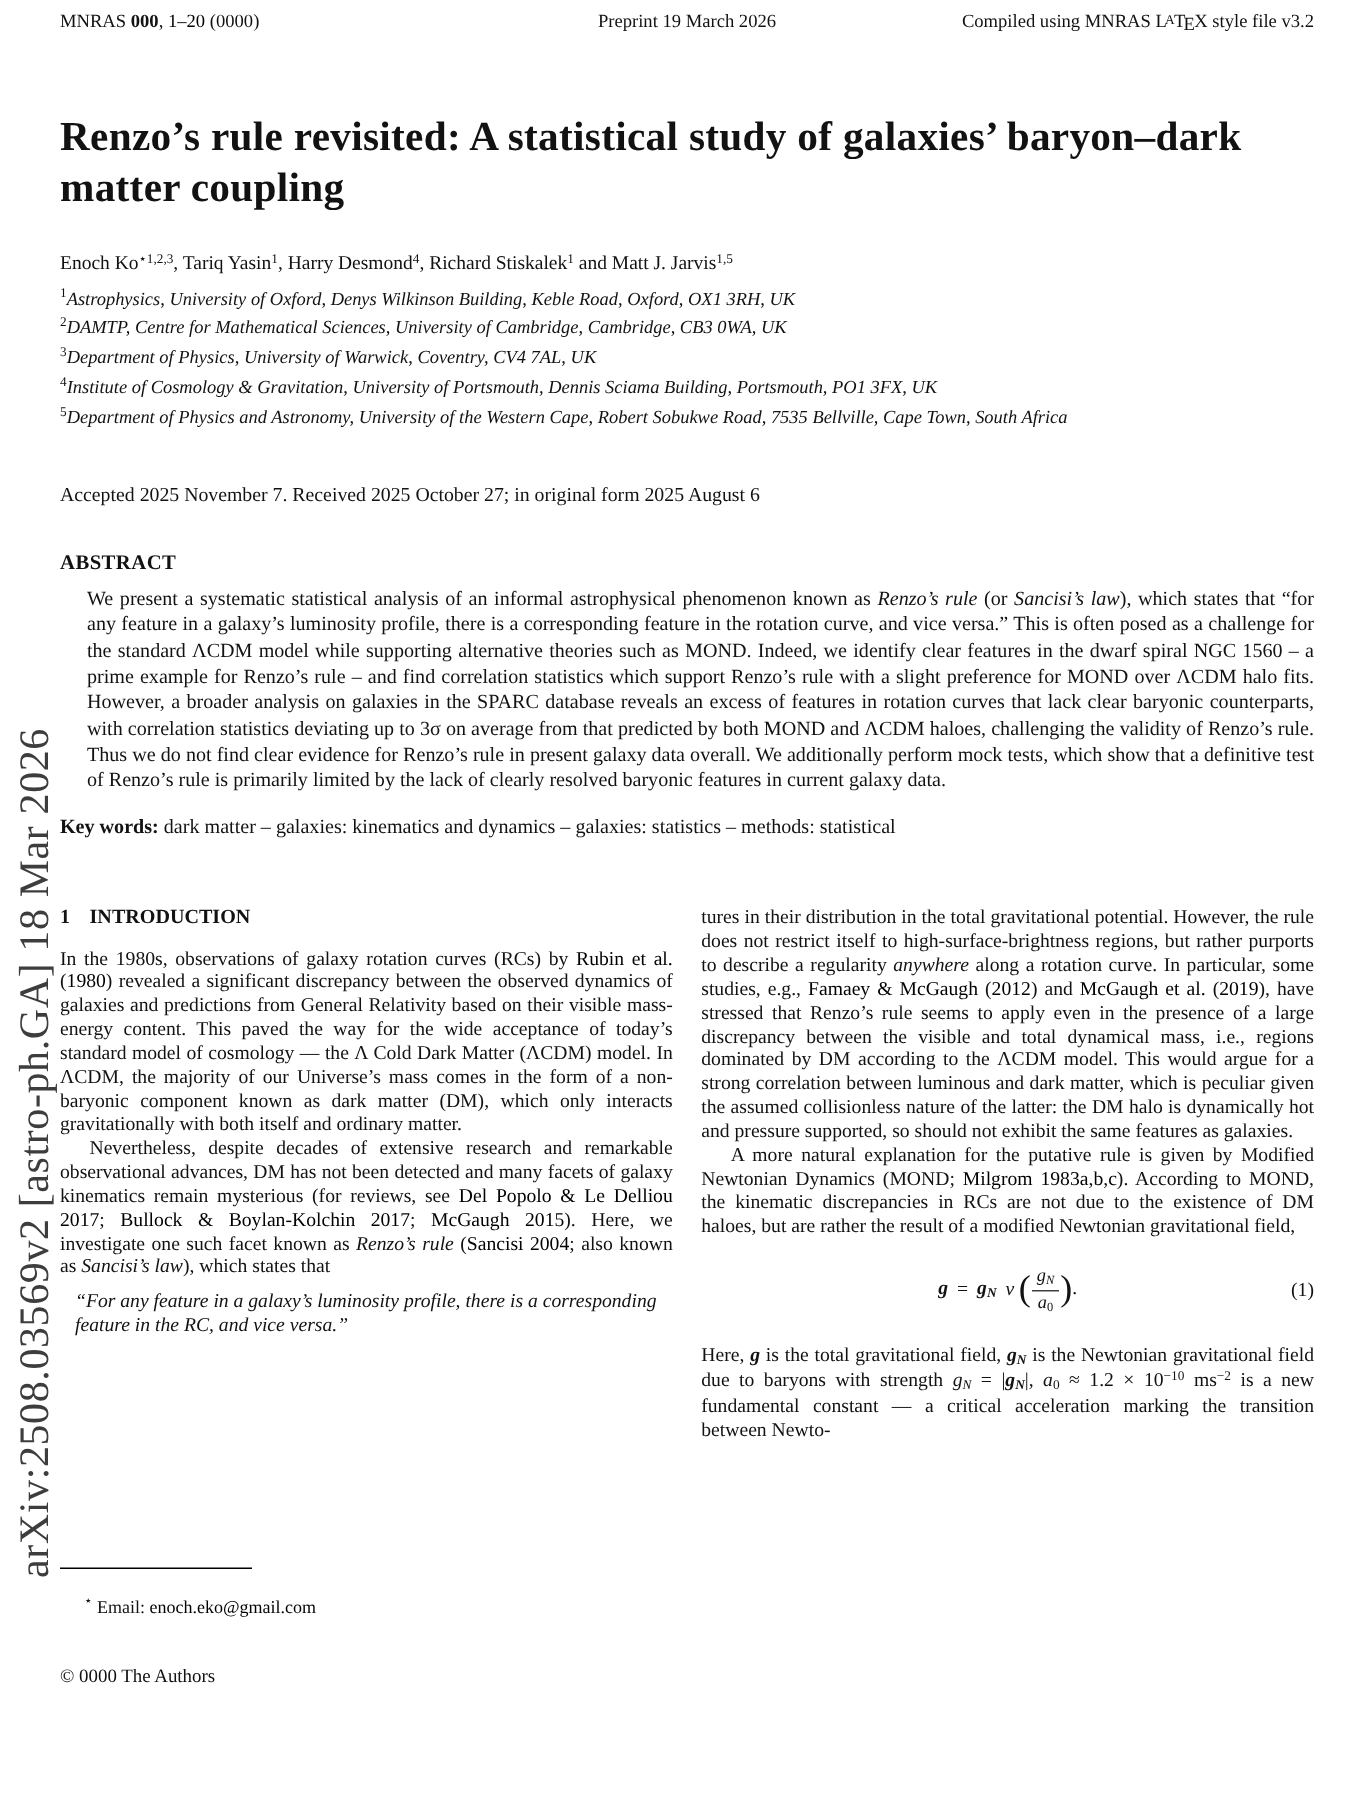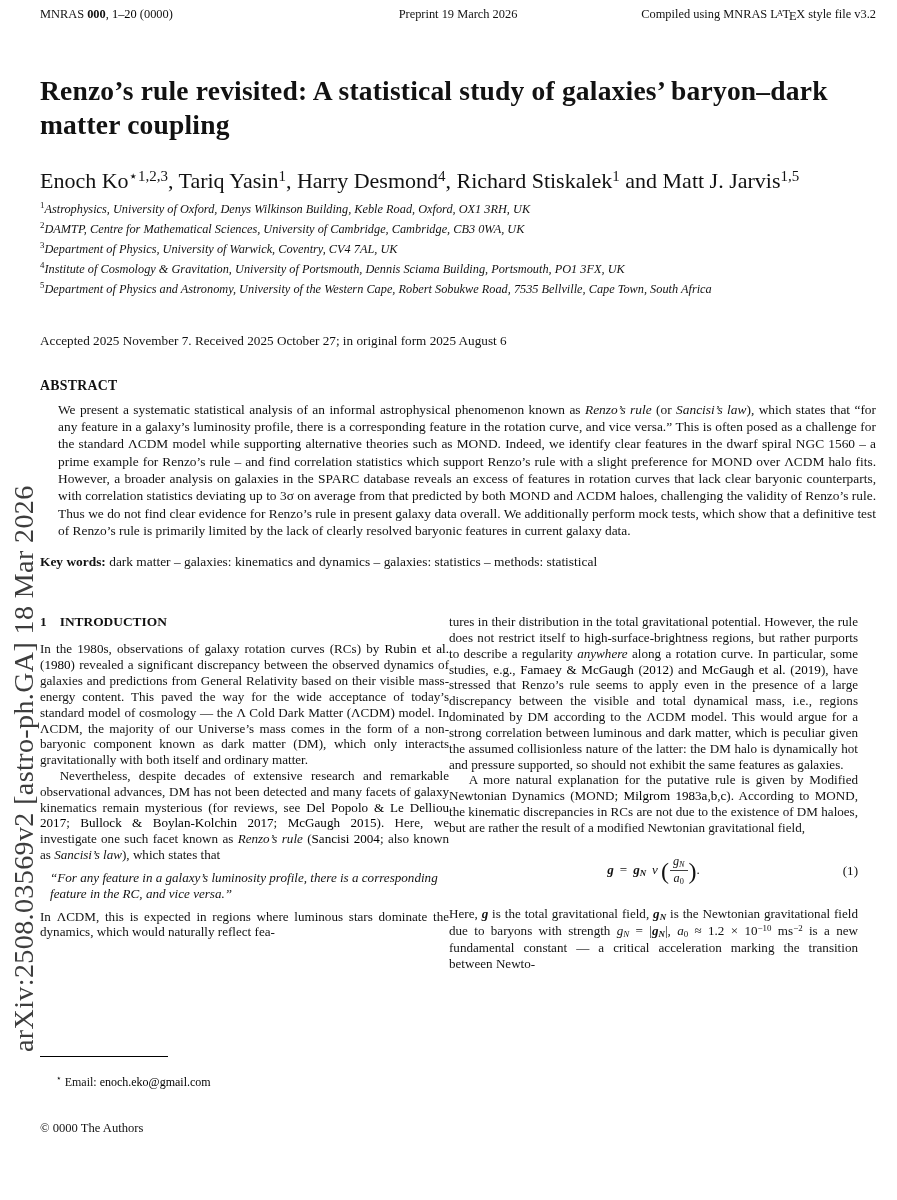--- a/index.html
+++ b/index.html
@@ -46,39 +46,40 @@
   }
 
   .title {
     font-size: 27.5px;
     font-weight: bold;
     line-height: 1.22;
     margin: 50px 0 0 0;
     max-width: 812px;
     letter-spacing: 0.2px;
   }
-  .authors { margin-top: 25px; font-size: 22px; }
+  .authors { margin-top: 25px; font-size: 13px; }
   .affils { margin-top: 6px; font-size: 12.3px; line-height: 1.45; }
   .affil sup { font-size: 0.72em; font-style: normal; }
   .affil .aff-text { font-style: italic; }
 
   .dates { margin-top: 34px; font-size: 13.2px; }
 
   .abstract { margin-top: 29px; }
   .abs-head { font-weight: bold; font-size: 13.8px; letter-spacing: 0.3px; margin-top: 24px; }
   .abs-body {
     margin: 7px 0 0 18px;
     font-size: 13.4px;
     line-height: 1.29;
     text-align: justify;
   }
   .keywords { margin: 15px 0 0 0; font-size: 13.4px; }
 
   .columns {
     display: flex;
+    gap: 19px;
     margin-top: 44px;
     min-height: 492px;
     align-items: stretch;
   }
   .col {
     width: 409px;
     font-size: 13.1px;
     line-height: 1.21;
     text-align: justify;
   }
@@ -168,21 +169,20 @@
       <p class="keywords"><span class="bf">Key words:</span> <span>dark matter – galaxies: kinematics and dynamics – galaxies: statistics – methods: statistical</span></p>
     </div>
 
     <div class="columns">
 
       <div class="col col-left">
         <h2 class="sec-head"><span class="sec-num">1</span><span>INTRODUCTION</span></h2>
         <p class="noindent"><span>In the 1980s, observations of galaxy rotation curves (RCs) by </span><span class="lnk">Rubin et al.</span><span> (</span><span class="lnk">1980</span><span>) revealed a significant discrepancy between the observed dynamics of galaxies and predictions from General Relativity based on their visible mass-energy content. This paved the way for the wide acceptance of today’s standard model of cosmology — the Λ Cold Dark Matter (ΛCDM) model. In ΛCDM, the majority of our Universe’s mass comes in the form of a non-baryonic component known as dark matter (DM), which only interacts gravitationally with both itself and ordinary matter.</span></p>
         <p><span>Nevertheless, despite decades of extensive research and remarkable observational advances, DM has not been detected and many facets of galaxy kinematics remain mysterious (for reviews, see </span><span class="lnk">Del Popolo &amp; Le Delliou 2017</span><span>; </span><span class="lnk">Bullock &amp; Boylan-Kolchin 2017</span><span>; </span><span class="lnk">McGaugh 2015</span><span>). Here, we investigate one such facet known as </span><span class="it">Renzo’s rule</span><span> (</span><span class="lnk">Sancisi 2004</span><span>; also known as </span><span class="it">Sancisi’s law</span><span>), which states that</span></p>
         <p class="quote">“For any feature in a galaxy’s luminosity profile, there is a corresponding feature in the RC, and vice versa.”</p>
-        <p class="noindent">In ΛCDM, this is expected in regions where luminous stars dominate the dynamics, which would naturally reflect fea-</p>
         <div class="footnote">
           <div class="fn-rule"></div>
           <p><sup>⋆</sup><span><span> Email: </span><span class="lnk">enoch.eko@gmail.com</span></span></p>
         </div>
       </div>
 
       <div class="col col-right">
         <p class="noindent"><span>tures in their distribution in the total gravitational potential. However, the rule does not restrict itself to high-surface-brightness regions, but rather purports to describe a regularity </span><span class="it">anywhere</span><span> along a rotation curve. In particular, some studies, e.g., </span><span class="lnk">Famaey &amp; McGaugh</span><span> (</span><span class="lnk">2012</span><span>) and </span><span class="lnk">McGaugh et al.</span><span> (</span><span class="lnk">2019</span><span>), have stressed that Renzo’s rule seems to apply even in the presence of a large discrepancy between the visible and total dynamical mass, i.e., regions dominated by DM according to the ΛCDM model. This would argue for a strong correlation between luminous and dark matter, which is peculiar given the assumed collisionless nature of the latter: the DM halo is dynamically hot and pressure supported, so should not exhibit the same features as galaxies.</span></p>
         <p><span>A more natural explanation for the putative rule is given by Modified Newtonian Dynamics (MOND; </span><span class="lnk">Milgrom 1983a</span><span>,</span><span class="lnk">b</span><span>,</span><span class="lnk">c</span><span>). According to MOND, the kinematic discrepancies in RCs are not due to the existence of DM haloes, but are rather the result of a modified Newtonian gravitational field,</span></p>
         <div class="equation">

